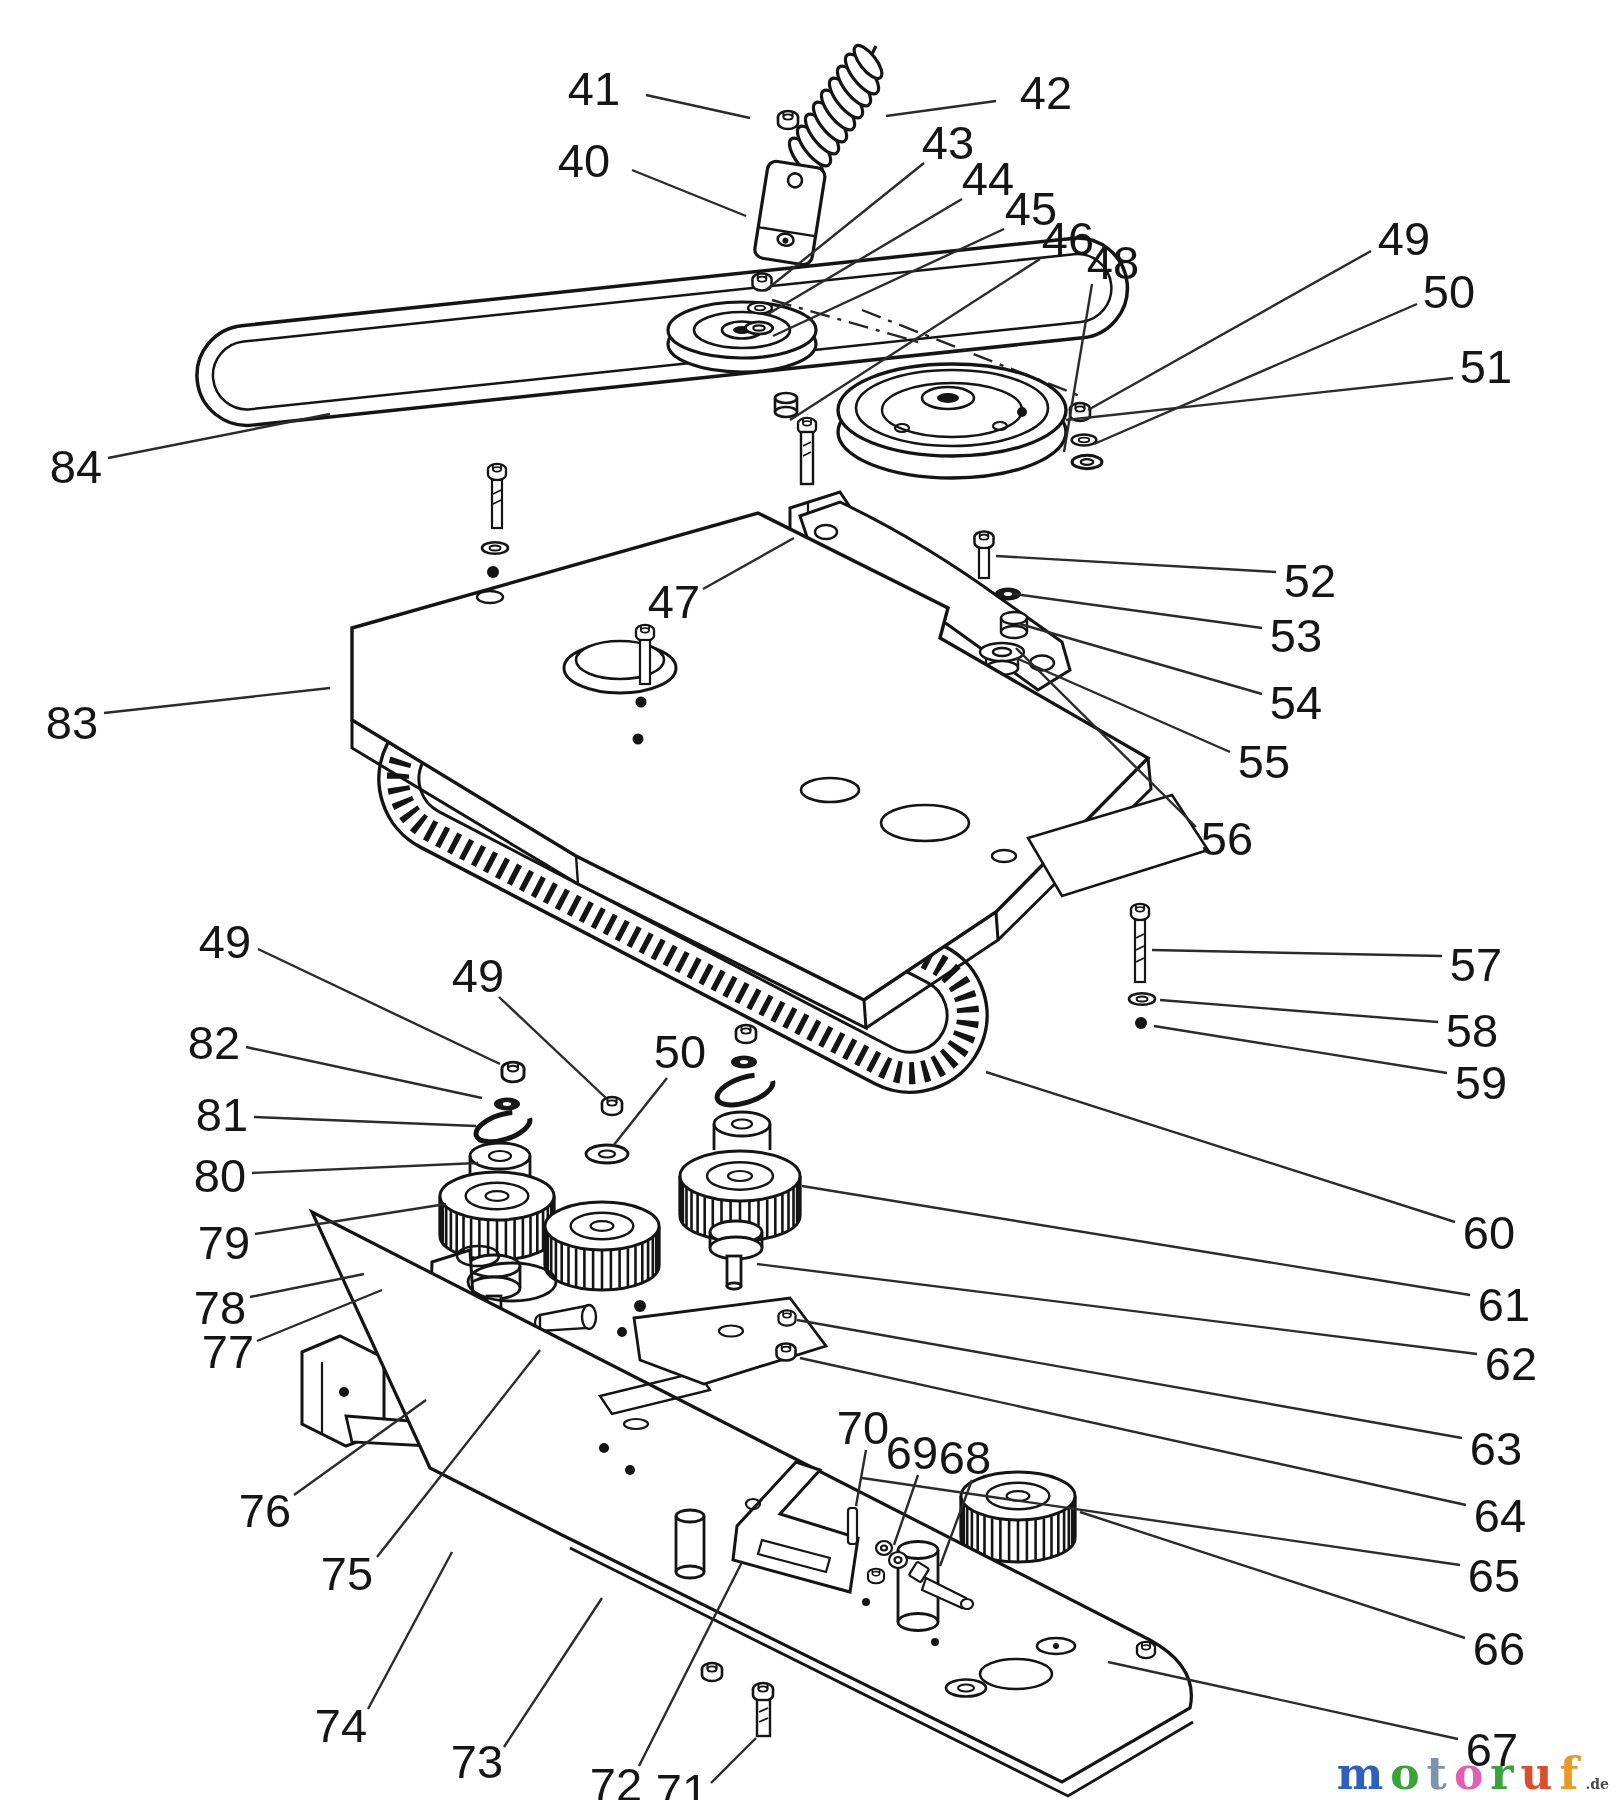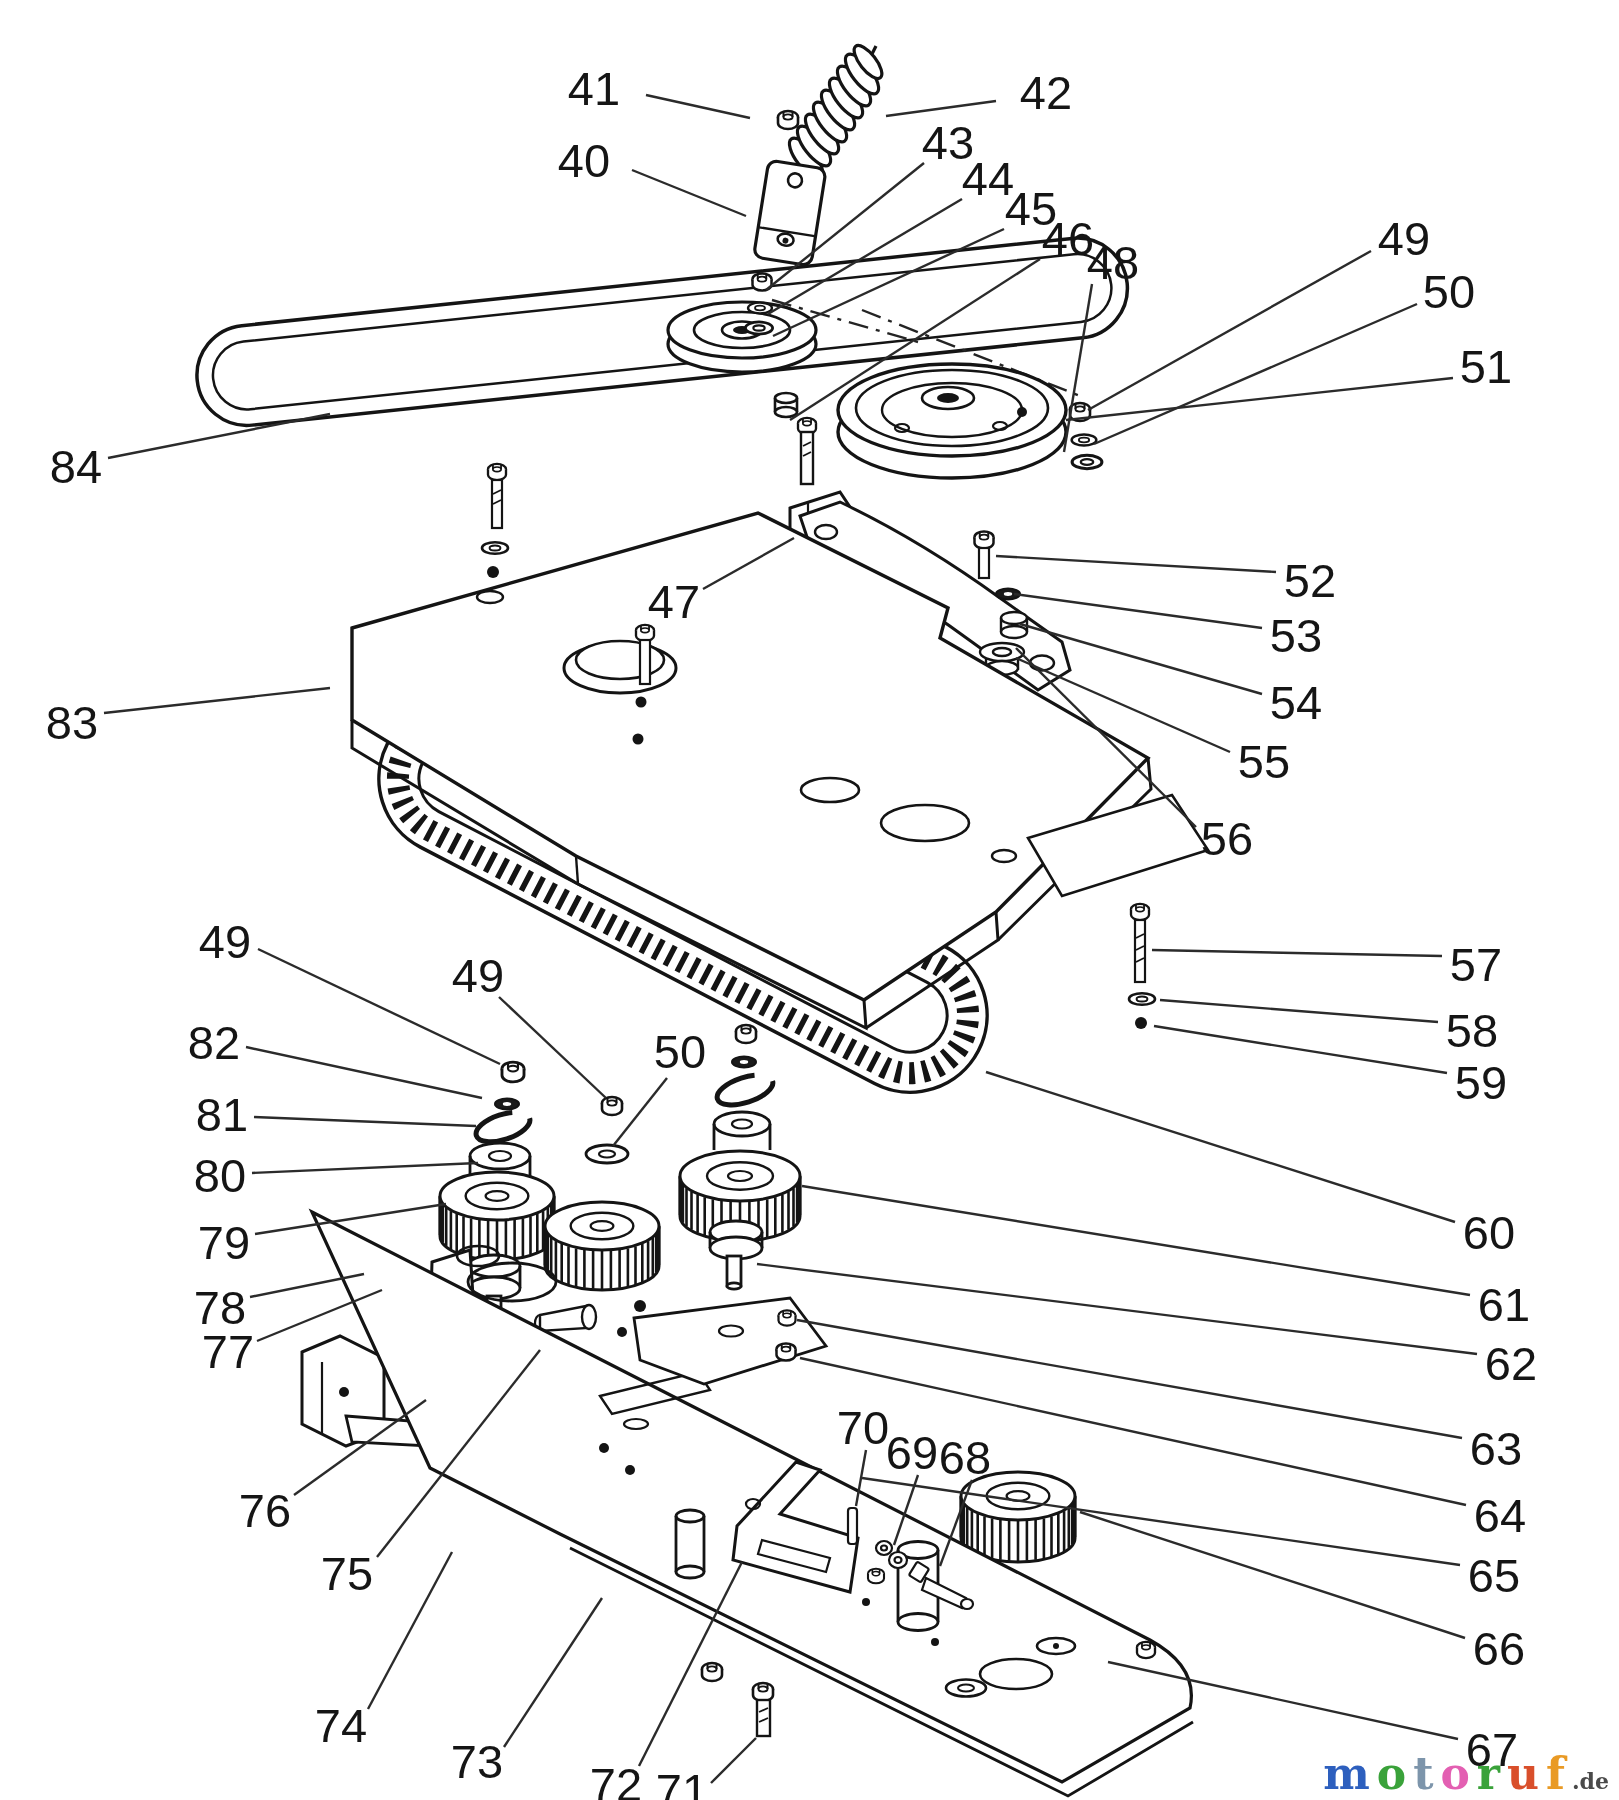--- a/index.html
+++ b/index.html
@@ -5,21 +5,21 @@
   html,body{margin:0;padding:0;background:#ffffff;}
   .page{position:relative;width:1619px;height:1800px;background:#ffffff;overflow:hidden;
         font-family:"Liberation Sans",sans-serif;}
   svg{position:absolute;left:0;top:0;}
   .co-text{font-family:"Liberation Sans","DejaVu Sans",sans-serif;font-size:47px;fill:#151515;}
   .lead{stroke:#2b2b2b;stroke-width:2.4;fill:none;}
   #watermark{position:absolute;right:10px;bottom:4px;
      font-family:"DejaVu Serif","Liberation Serif",serif;font-weight:bold;
      font-size:44px;letter-spacing:-1px;line-height:1;}
   #watermark span{display:inline;margin-left:8px;}
-  #watermark .de{font-size:22px;letter-spacing:0;color:#4a4a4a;}
+  #watermark .de{font-size:14px;letter-spacing:0;color:#4a4a4a;}
 </style>
 </head>
 <body>
 
 <div class="page">
 
 <svg width="1619" height="1800" viewBox="0 0 1619 1800">
   <defs>
     <g id="nut">
       <ellipse cx="0" cy="-3" rx="10" ry="6" fill="#fff" stroke="#141414" stroke-width="2.6"></ellipse>

